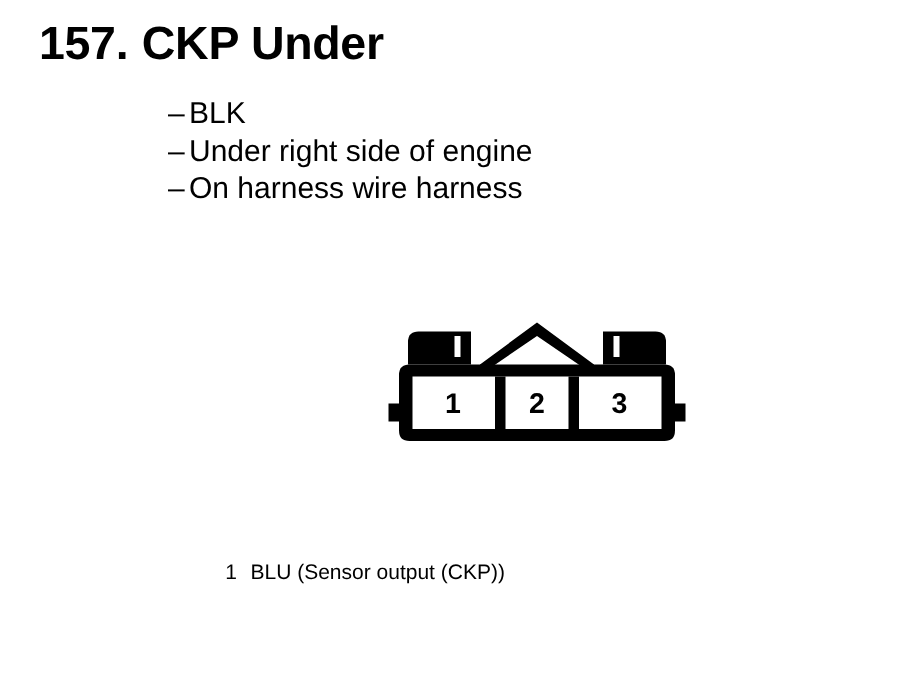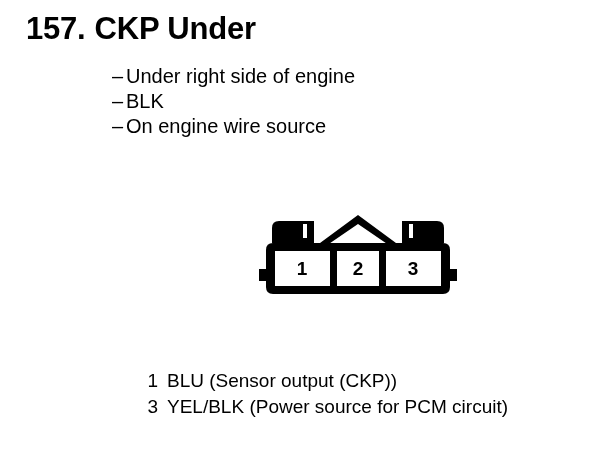--- a/index.html
+++ b/index.html
@@ -70,47 +70,47 @@
   }
 
   
   #pin-legend {
     position: absolute;
     left: 132px;
     top: 368px;
     width: 460px;
   }
   .legend-row {
-    font-size: 19px;
+    font-size: 14px;
     line-height: 26px;
     white-space: nowrap;
   }
   .legend-row .pin-no {
     display: inline-block;
     width: 26px;
     text-align: right;
     margin-right: 9px;
   }
 </style>
 </head>
 <body>
 
 <div id="page-heading">
   <span class="heading-number">157.</span><span class="heading-text">CKP Under</span>
 </div>
 
 <ul id="spec-list">
   <li>
+    <span class="dash">–</span><span>BLK</span>
+  </li>
+  <li>
     <span class="dash">–</span><span>Under right side of engine</span>
   </li>
   <li>
-    <span class="dash">–</span><span>BLK</span>
-  </li>
-  <li>
-    <span class="dash">–</span><span>On engine wire source</span>
+    <span class="dash">–</span><span>On harness wire harness</span>
   </li>
 </ul>
 
 <div id="connector-figure">
   <svg width="210" height="110" viewBox="0 0 210 110" xmlns="http://www.w3.org/2000/svg">
 
     <g>
       <path d="M20,40
                L20,25
                Q20,18 27,18
@@ -168,16 +168,13 @@
     <text class="cavity-number" x="50" y="72" text-anchor="middle">1</text>
     <text class="cavity-number" x="106" y="72" text-anchor="middle">2</text>
     <text class="cavity-number" x="161" y="72" text-anchor="middle">3</text>
   </svg>
 </div>
 
 <div id="pin-legend">
   <div class="legend-row">
     <span class="pin-no">1</span><span>BLU (Sensor output (CKP))</span>
   </div>
-  <div class="legend-row">
-    <span class="pin-no">3</span><span>YEL/BLK (Power source for PCM circuit)</span>
-  </div>
 </div>
 
 </body></html>

